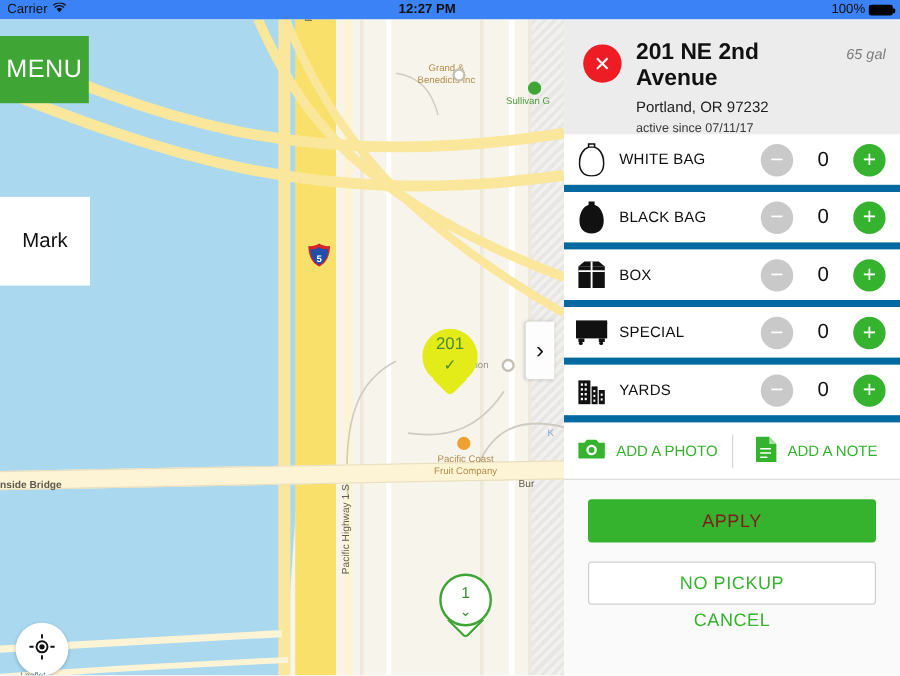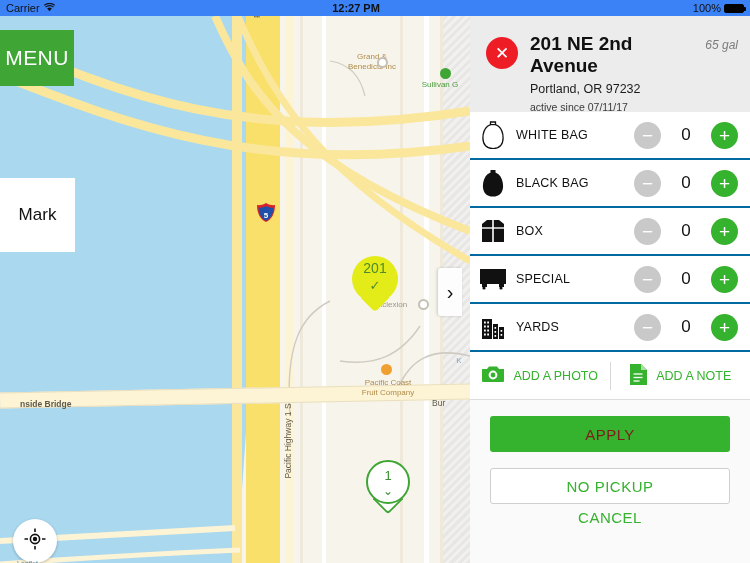--- a/index.html
+++ b/index.html
@@ -69,21 +69,21 @@
   }
   .poi-dot.orange { border-color: #f0a030; background: #f0a030; }
   .poi-dot.green  { border-color: #3fa535; background: #3fa535; }
 
   
   .shield {
     position: absolute; width: 20px; height: 21px;
   }
 
   
-  .pin { position: absolute; width: 46px; height: 58px; }
+  .pin { position: absolute; width: 46px; height: 58px; margin-top: 18px; }
   .pin-201 .shape {
     position: absolute; left: 0; top: 0; width: 46px; height: 46px;
     background: #e3eb18; border-radius: 50%;
   }
   .pin-201 .tail {
     position: absolute; left: 13px; top: 32px; width: 20px; height: 20px;
     background: #e3eb18; transform: rotate(45deg); border-radius: 0 0 4px 0;
   }
   .pin-201 .txt {
     position: absolute; left: 0; top: 4px; width: 46px; text-align: center;
@@ -117,21 +117,21 @@
 
   
   #menu-btn {
     position: absolute; left: 0; top: 14px; width: 74px; height: 56px;
     background: #3fa535; color: #fff;
     display: flex; align-items: center; justify-content: center;
     font-size: 21px; letter-spacing: .4px;
     cursor: pointer; z-index: 20;
   }
   #mark-btn {
-    position: absolute; left: 0; top: 162px; width: 75px; height: 74px;
+    position: absolute; left: 0; top: 148px; width: 75px; height: 74px;
     background: #ffffff; color: #111;
     display: flex; align-items: center; justify-content: center;
     font-size: 17px; cursor: pointer; z-index: 20;
   }
   #locate-btn {
     position: absolute; left: 13px; top: 503px; width: 44px; height: 44px;
     background: #fff; border-radius: 50%;
     display: flex; align-items: center; justify-content: center;
     box-shadow: 0 1px 3px rgba(0,0,0,.25); cursor: pointer; z-index: 20;
   }
@@ -174,21 +174,21 @@
   }
   #citystate {
     position: absolute; left: 60px; top: 66px; font-size: 12.5px; color: #1c1c1c;
   }
   #since {
     position: absolute; left: 60px; top: 85px; font-size: 10.5px; color: #3a3a3a;
   }
 
   .row {
     position: relative; height: 48px; background: #ffffff;
-    border-bottom: 2px solid #0369a1;
+    border-bottom: 6px solid #0369a1;
     display: flex; align-items: center;
   }
   .row .icon { width: 46px; display: flex; align-items: center; justify-content: center; }
   .row .rlabel { flex: 1; font-size: 12.5px; color: #111; letter-spacing: .2px; }
   .btn-circ {
     width: 27px; height: 27px; border-radius: 50%;
     display: flex; align-items: center; justify-content: center;
     color: #fff; font-size: 19px; line-height: 1; cursor: pointer; flex: none;
   }
   .btn-minus { background: #c9c9c9; margin-right: 14px; }
@@ -284,21 +284,21 @@
     <div class="label park" style="left:405px; top:64px; width:70px;">Sullivan G</div>
 
     <div class="label" style="left:355px; top:284px; width:70px; color:#9a9588;">Exclexion</div>
     <div class="poi-dot" style="left:418px; top:283px;"></div>
 
     <div class="poi-dot orange" style="left:381px; top:348px;"></div>
     <div class="label poi" style="left:342px; top:362px; width:92px;">Pacific Coast
 Fruit Company</div>
 
     <div class="label road-name" style="left:228px; top:420px; width:120px; transform: rotate(-90deg); transform-origin: center;">Pacific Highway 1 S</div>
-    <div class="label road-name" style="left:0px; top:383px; width:74px; text-align:left; font-weight:bold;padding-left:20px;">nside Bridge</div>
+    <div class="label road-name" style="left:0px; top:383px; width:74px; text-align:left; font-weight:bold;">nside Bridge</div>
     <div class="label road-name" style="left:432px; top:382px; width:36px; text-align:left;">Bur</div>
     <div class="label road-name" style="left:252px; top:2px; width:30px; text-align:left; transform: rotate(-90deg); transform-origin:left top;">Pac</div>
     <div class="label" style="left:452px; top:340px; width:14px; color:#7fa8cc;">K</div>
 
     <div class="shield" style="left:256px; top:186px;">
       <svg width="20" height="21" viewBox="0 0 20 21">
         <path d="M10 1 C13 3 17 3.4 19 3 C19 12 15 18 10 20 C5 18 1 12 1 3 C3 3.4 7 3 10 1Z" fill="#d8232a"></path>
         <path d="M10 4 C12.5 5.6 16 6 17.4 5.7 C17.4 12.4 14 17 10 18.6 C6 17 2.6 12.4 2.6 5.7 C4 6 7.5 5.6 10 4Z" fill="#1f4fa8"></path>
         <text x="10" y="16" font-size="8" fill="#ffffff" text-anchor="middle" font-family="Liberation Sans, sans-serif" font-weight="bold">5</text>
       </svg>

